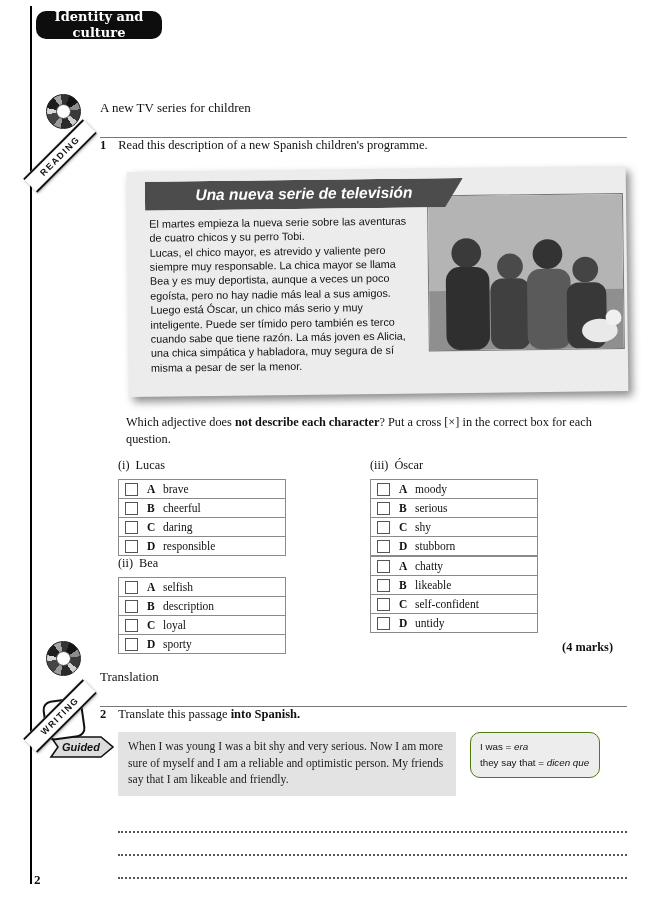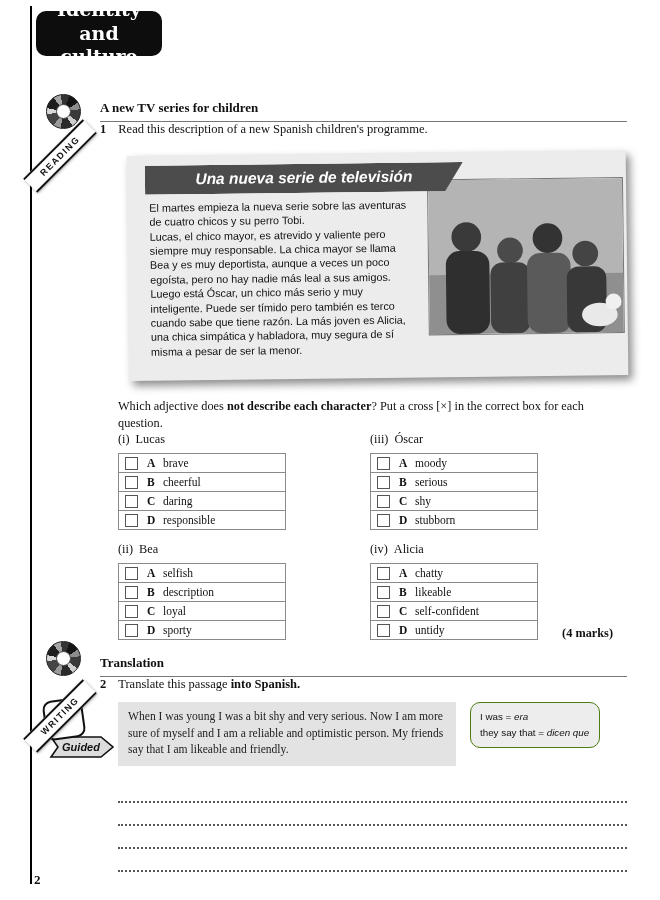--- a/index.html
+++ b/index.html
@@ -3,39 +3,39 @@
 <meta charset="utf-8">
 <style>
   html,body { margin:0; padding:0; background:#fff; }
   .sheet {
     position:relative; width:660px; height:900px; background:#fff;
     font-family:"Liberation Serif", serif; color:#111; overflow:hidden;
   }
   .left-rule { position:absolute; left:30px; top:6px; height:878px; width:2px; background:#000; }
 
   .unit-badge {
-    position:absolute; left:36px; top:11px; width:126px; height:45px;
+    position:absolute; left:36px; top:11px; width:126px; height:28px;
     background:#0d0d0d; color:#fff; border-radius:10px;
     display:flex; align-items:center; justify-content:center; text-align:center;
-    font-family:"DejaVu Serif", serif; font-weight:bold; font-size:19px; line-height:1.25;
+    font-family:"DejaVu Serif", serif; font-weight:bold; font-size:13px; line-height:1.25;
     padding:6px 6px; box-sizing:border-box;
   }
 
   .progress-row { position:absolute; left:198px; top:20px; display:flex; gap:40px; align-items:center; }
   .prog-item { display:flex; align-items:center; gap:10px; font-family:"DejaVu Serif", serif; font-weight:bold; font-size:15.5px; }
   .prog-cb { width:14px; height:14px; border:2px solid #111; background:#fff; }
 
   .page-title {
     position:absolute; top:56px; left:100px; right:34px; text-align:center;
     font-family:"DejaVu Serif", serif; font-weight:bold; font-size:27px; letter-spacing:0.5px; margin:0;
   }
 
   .main { position:absolute; left:100px; top:100px; width:527px; }
 
-  .sec-heading { font-weight:bold; font-size:13px; padding-bottom:5px; border-bottom:1px solid #777; }
+  .sec-heading { font-weight:normal; font-size:13px; padding-bottom:21px; border-bottom:1px solid #777; }
   .q-line { font-size:12.5px; }
   .q-num { font-weight:bold; margin-right:12px; }
 
   .reading-box {
     margin:16px 0 0 28px; width:499px; box-sizing:border-box;
     background:#ececec; padding:10px 3px 22px 0;
     box-shadow:4px 5px 8px rgba(0,0,0,0.45);
     transform:rotate(-0.7deg); position:relative;
   }
   .band {
@@ -44,23 +44,23 @@
     font-size:15.5px; text-align:center; padding:5px 0 6px;
     clip-path:polygon(0 0, 100% 0, calc(100% - 18px) 100%, 0 100%);
     position:relative; z-index:2;
   }
   .box-content { display:flex; gap:12px; padding:6px 0 0 22px; }
   .box-text { width:268px; font-family:"Liberation Sans", sans-serif; font-size:10.8px; line-height:1.33; color:#111; }
   .box-text p { margin:0; }
   .photo { width:196px; height:156px; margin-top:-18px; flex:none; position:relative; z-index:1; border:1px solid #777; box-sizing:border-box; }
   .photo svg { display:block; width:100%; height:100%; }
 
-  .instruction { margin:20px 0 0 18px; width:482px; font-size:12.3px; line-height:1.4; }
-
-  .qgrid { display:grid; grid-template-columns:252px 252px; margin:0 0 0 18px; row-gap:12px; }
+  .instruction { margin:20px 0 0 26px; width:482px; font-size:12.3px; line-height:1.4; }
+
+  .qgrid { display:grid; grid-template-columns:252px 252px; margin:10px 0 0 18px; }
   .qlabel { font-size:12.3px; margin-bottom:6px; }
   .qname { margin-left:6px; }
   .opt-table { width:168px; border:1px solid #8a8a8a; background:#fff; box-sizing:border-box; }
   .opt-row { display:flex; align-items:center; height:18px; border-bottom:1px solid #8a8a8a; }
   .opt-row:last-child { border-bottom:none; }
   .cb { width:11px; height:11px; border:1px solid #555; background:#fff; margin:0 9px 0 6px; flex:none; }
   .opt-letter { font-weight:bold; font-size:11.5px; width:16px; }
   .opt-word { font-size:11.5px; }
 
   .marks { text-align:right; font-weight:bold; font-size:12.3px; }
@@ -255,23 +255,20 @@
           </div>
           <div class="opt-row">
             <span class="cb"></span>
             <span class="opt-letter">D</span>
             <span class="opt-word">sporty</span>
           </div>
         </div>
       </div>
 
       <div class="qblock">
-        <div class="qlabel">
-          <span>(iv)</span><span class="qname">Alicia</span>
-        </div>
         <div class="opt-table">
           <div class="opt-row">
             <span class="cb"></span>
             <span class="opt-letter">A</span>
             <span class="opt-word">chatty</span>
           </div>
           <div class="opt-row">
             <span class="cb"></span>
             <span class="opt-letter">B</span>
             <span class="opt-word">likeable</span>

